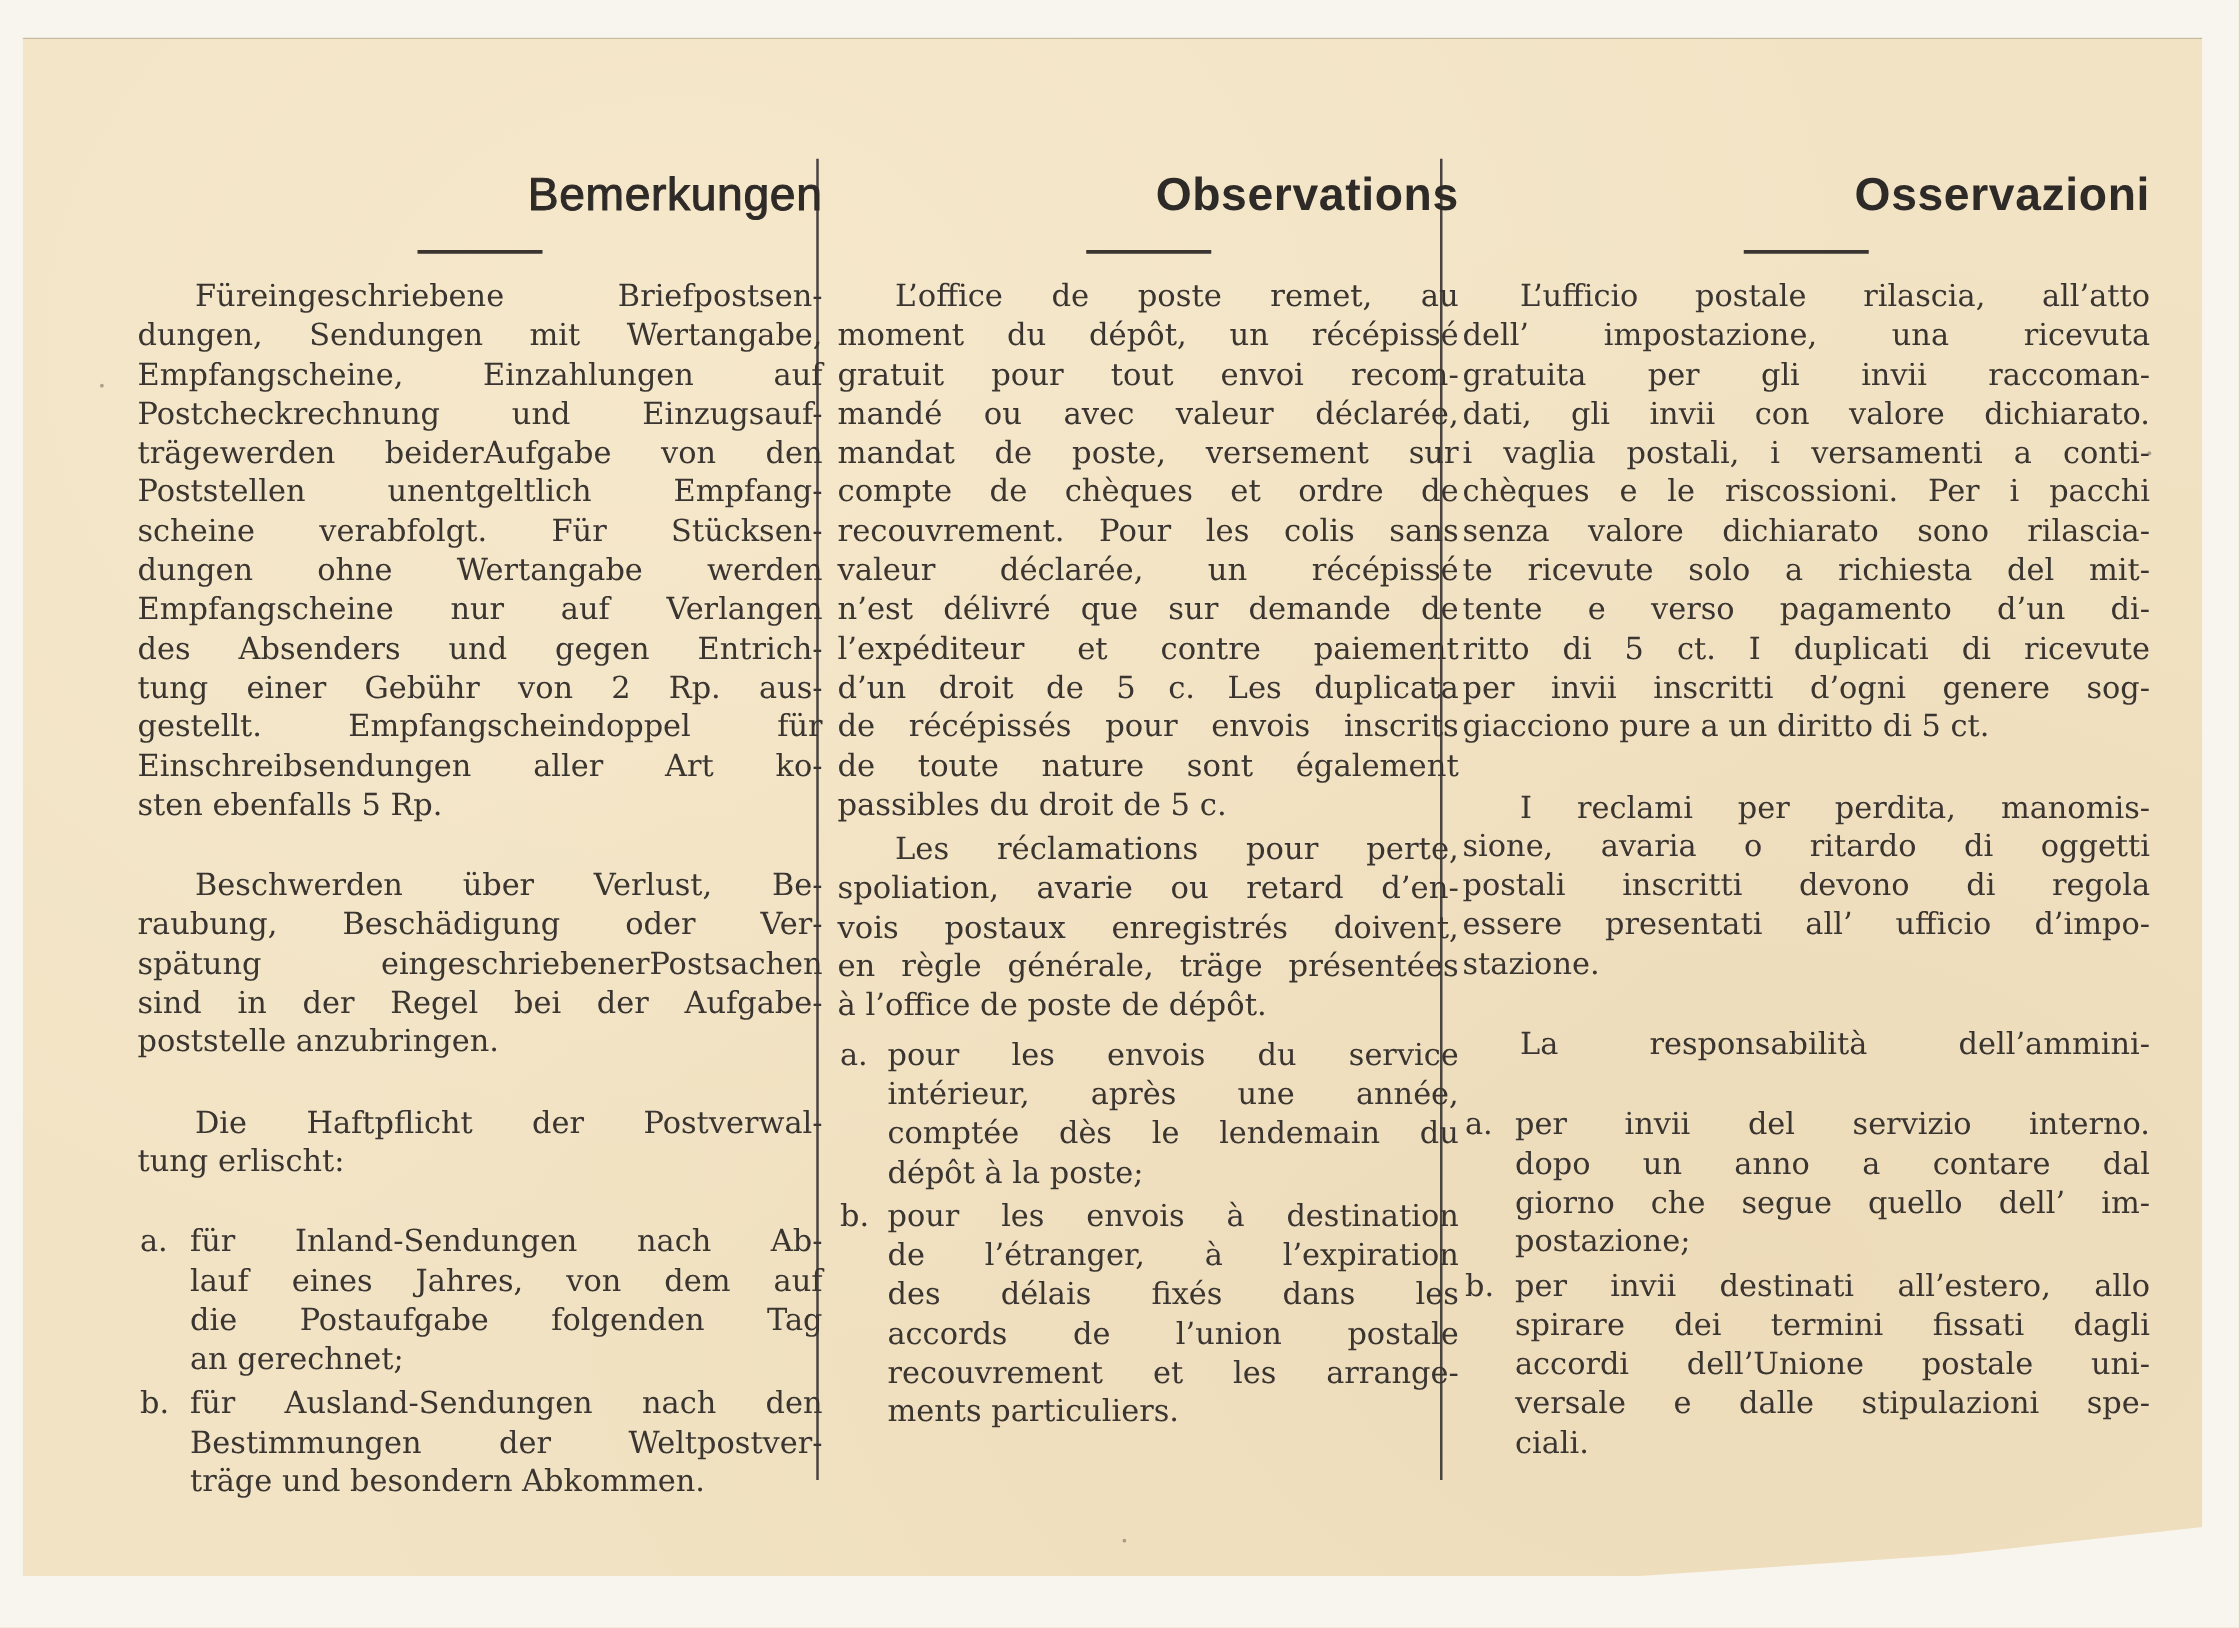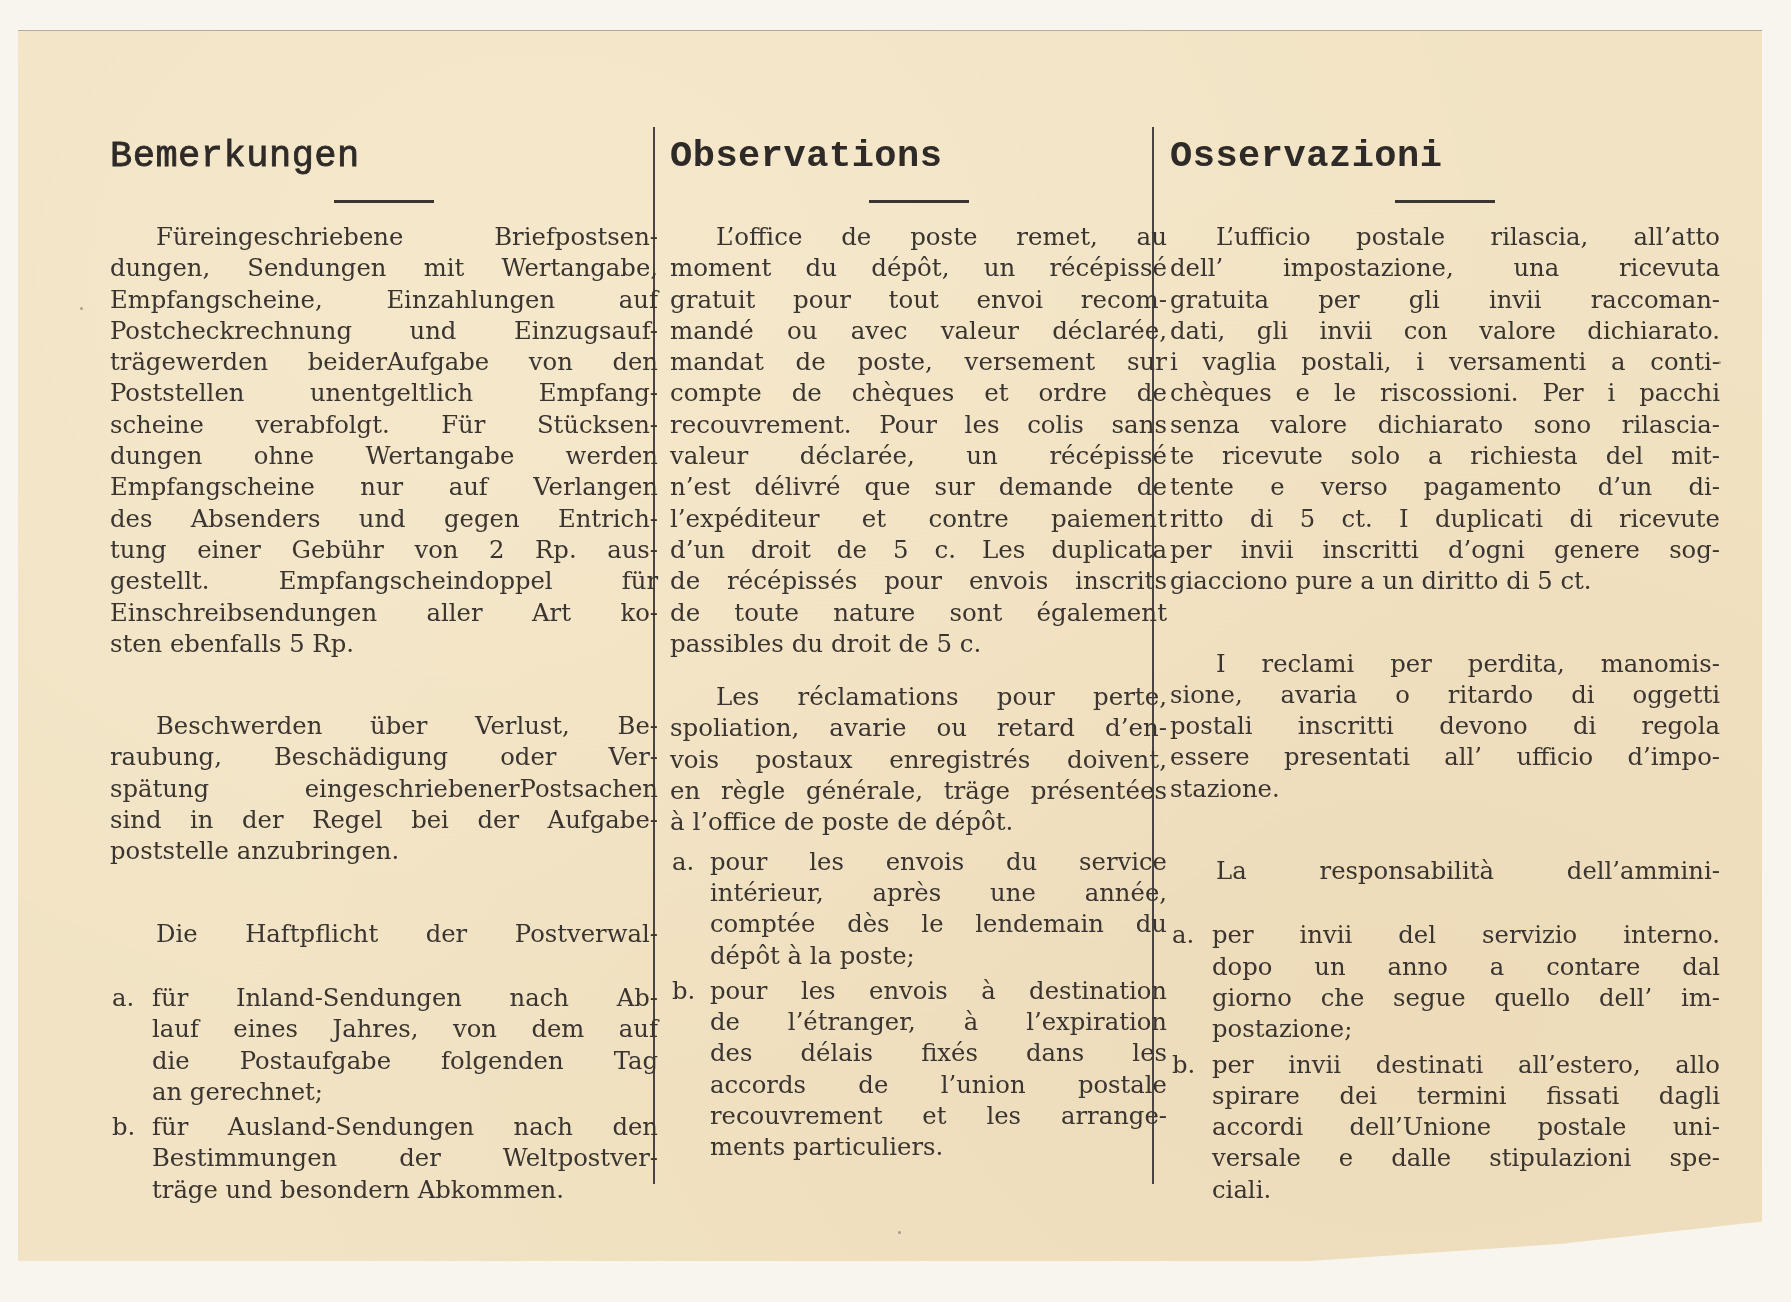--- a/index.html
+++ b/index.html
@@ -23,34 +23,34 @@
   }
   .col.de { left: 92px; width: 548px; }
   .col.fr { left: 652px; width: 497px; }
   .col.it { left: 1152px; width: 550px; }
   .divider {
     position: absolute; width: 2px; background: #4a4440; top: 96px; height: 1057px;
   }
   .divider.d1 { left: 635px; }
   .divider.d2 { left: 1134px; }
   .heading {
-    text-align: left; font-family: Liberation Mono, monospace; font-weight: bold;
+    text-align: right; font-family: Liberation Sans, sans-serif; font-weight: bold;
     font-size: 37px; letter-spacing: 0.5px; color: #2e2a27; margin: 0; height: 60px;
     line-height: 60px;
   }
   .col.de .heading { font-weight: normal; -webkit-text-stroke: 0.8px #2e2a27; }
   .rule {
     width: 100px; height: 3px; background: #3a3530; margin: 14px auto 18px auto;
   }
   .para {
     font-size: 24.3px; line-height: 31.3px; text-align: justify; margin: 0;
     text-indent: 46px; hyphens: manual;
   }
   .para .ln { display: block; text-align: justify; text-align-last: justify; text-indent: 0; }
-  .para .ln:first-child { padding-left: 46px; margin-top: 18px; }
+  .para .ln:first-child { padding-left: 46px; }
   .para .ln.last { text-align-last: left; }
   .gap-lg { height: 33px; }
   .gap-sm { height: 4px; }
   .item { position: relative; padding-left: 42px; font-size: 24.3px; line-height: 31.3px; }
   .item .marker { position: absolute; left: 2px; top: 0; }
   .item .ln { display: block; text-align: justify; text-align-last: justify; }
   .item .ln.last { text-align-last: left; }
   .fr .para { font-size: 24.5px; }
   .fr .item { padding-left: 40px; }
   .speck { position: absolute; width: 3px; height: 3px; border-radius: 50%; background: #7a6f60; opacity: .6; }
@@ -87,20 +87,21 @@
         <div class="para">
           <span class="ln">Beschwerden über Verlust, Be-</span>
           <span class="ln">raubung, Beschädigung oder Ver-</span>
           <span class="ln">spätung eingeschriebenerPostsachen</span>
           <span class="ln">sind in der Regel bei der Aufgabe-</span>
           <span class="ln last">poststelle anzubringen.</span>
         </div>
         <div class="gap-lg"></div>
         <div class="para">
           <span class="ln">Die Haftpflicht der Postverwal-</span>
+          <span class="ln last">tung erlischt:</span>
         </div>
         <div class="gap-lg"></div>
         <div class="item">
           <span class="marker">a.</span>
           <span class="ln">für Inland-Sendungen nach Ab-</span>
           <span class="ln">lauf eines Jahres, von dem auf</span>
           <span class="ln">die Postaufgabe folgenden Tag</span>
           <span class="ln last">an gerechnet;</span>
         </div>
         <div class="gap-sm"></div>

